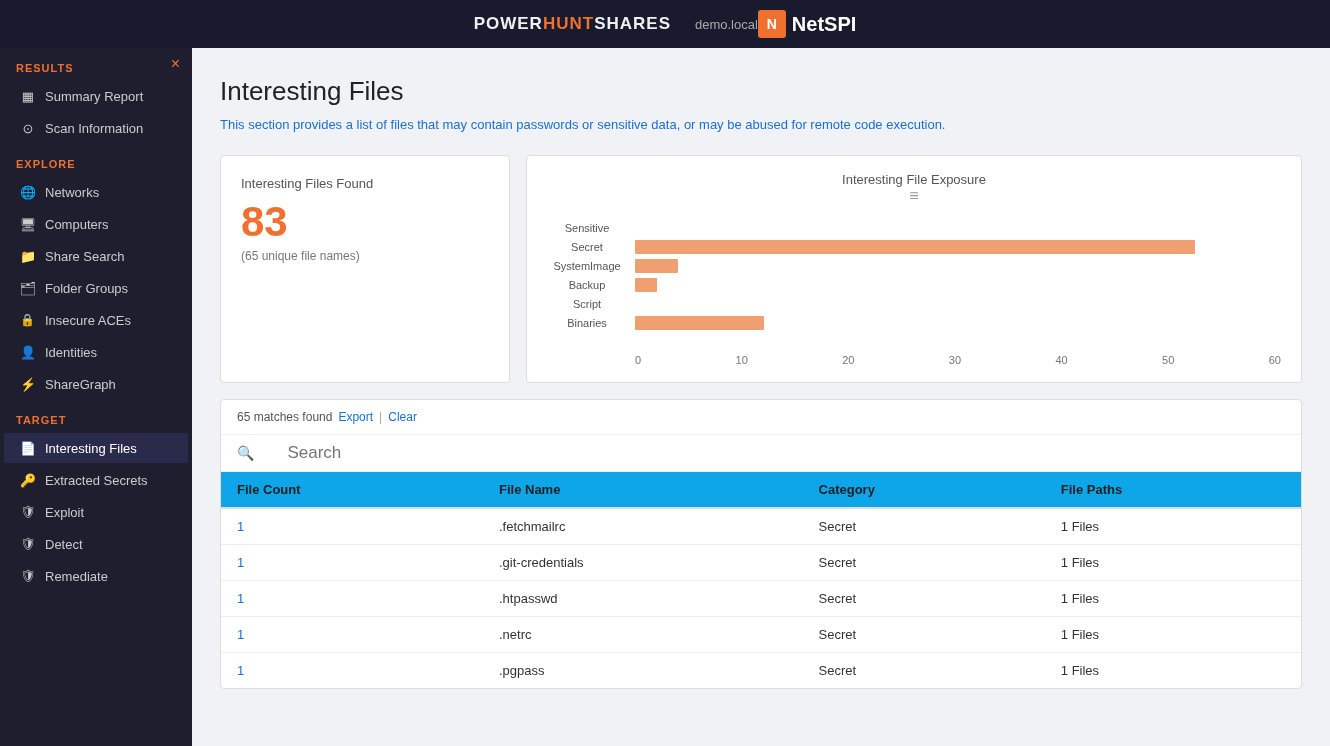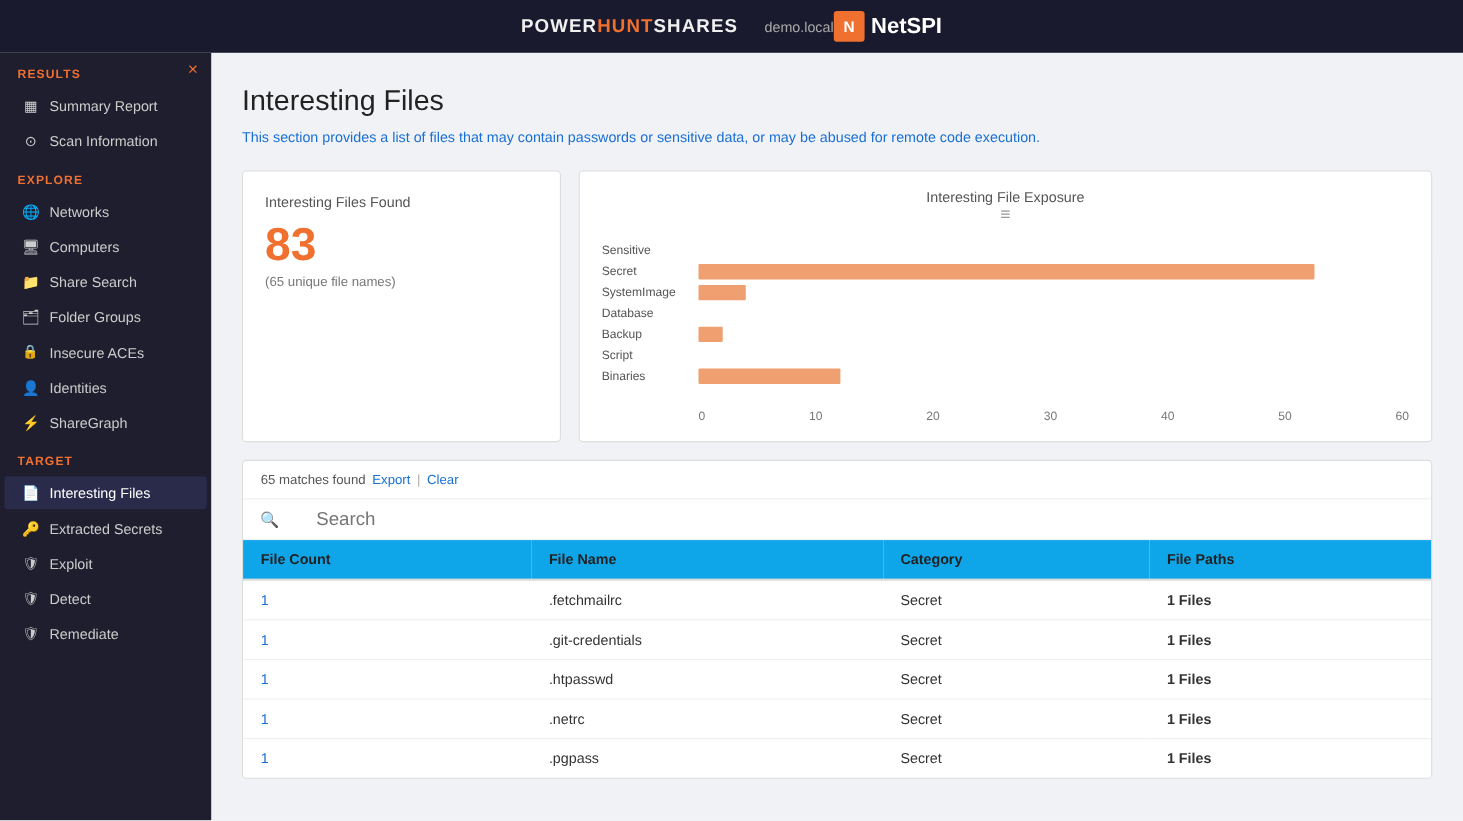--- a/index.html
+++ b/index.html
@@ -184,21 +184,21 @@
       padding: 4px 0 20px 0;
     }
     .bar-row {
       display: flex;
       align-items: center;
       gap: 8px;
     }
     .bar-label {
       font-size: 11px;
       color: #555;
-      text-align: left;
+      text-align: center;
       width: 80px;
       flex-shrink: 0;
     }
     .bar-container {
       flex: 1;
       height: 14px;
       position: relative;
     }
     .bar-fill {
       height: 14px;
@@ -262,21 +262,21 @@
       background: #0ea5e9;
     }
     .data-table td {
       padding: 10px 16px;
       font-size: 13px;
       color: #333;
       border-bottom: 1px solid #eee;
     }
     .data-table tr:last-child td { border-bottom: none; }
     .data-table .cell-link { color: #1a6fd4; cursor: pointer; }
-    .data-table .cell-bold { font-weight: 700; margin-top: 48px; }
+    .data-table .cell-bold { font-weight: 400; margin-top: 48px; }
 
     
     .sidebar::-webkit-scrollbar { width: 4px; }
     .sidebar::-webkit-scrollbar-track { background: #1e1e2e; }
     .sidebar::-webkit-scrollbar-thumb { background: #444; }
     .content::-webkit-scrollbar { width: 6px; }
     .content::-webkit-scrollbar-track { background: #eee; }
     .content::-webkit-scrollbar-thumb { background: #bbb; }
   </style>
 </head>
@@ -392,26 +392,20 @@
             <div class="bar-row">
               <div class="bar-label">Secret</div>
               <div class="bar-container">
                 <div class="bar-fill" style="width: 86.6667%;"></div>
               </div>
             </div>
             <div class="bar-row">
               <div class="bar-label">SystemImage</div>
               <div class="bar-container">
                 <div class="bar-fill" style="width: 6.66667%;"></div>
-              </div>
-            </div>
-            <div class="bar-row">
-              <div class="bar-label">Database</div>
-              <div class="bar-container">
-                <div class="bar-fill" style="width: 0%;"></div>
               </div>
             </div>
             <div class="bar-row">
               <div class="bar-label">Backup</div>
               <div class="bar-container">
                 <div class="bar-fill" style="width: 3.33333%;"></div>
               </div>
             </div>
             <div class="bar-row">
               <div class="bar-label">Script</div>

